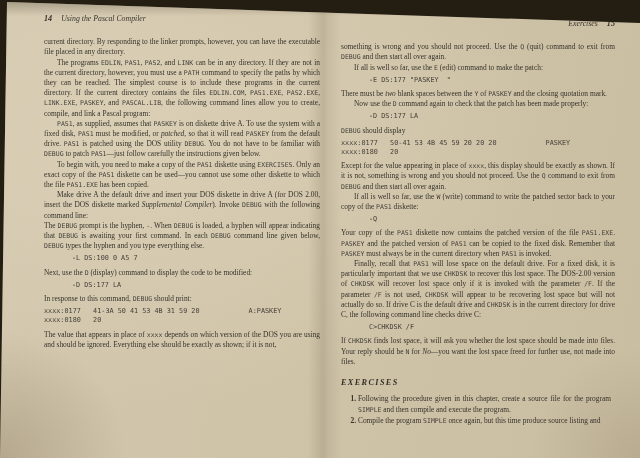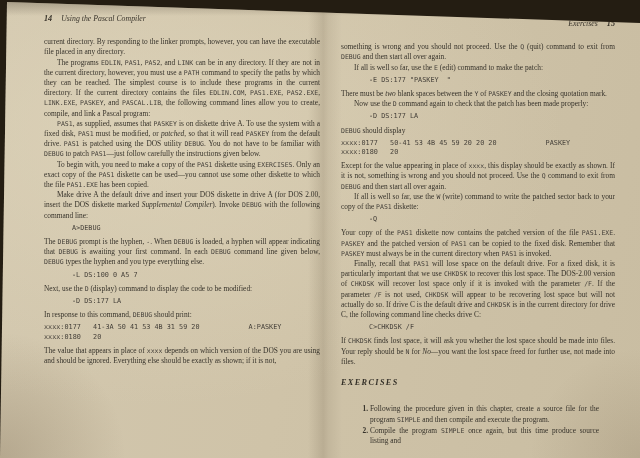--- a/index.html
+++ b/index.html
@@ -47,41 +47,40 @@
     font-family:"DejaVu Sans Mono", monospace;
     font-size:6.8px; line-height:9.2px;
     margin:3px 0 4px 0; color:#46413a;
     white-space:pre;
   }
   .codeblock.indent { margin-left:28px; }
   .section-heading {
     font-style:italic; font-weight:bold; font-size:8.2px;
     letter-spacing:1.4px; margin:11px 0 6px 0; color:#332f27;
   }
-  .exercise-list { margin:16px; padding-left:13px; }
+  .exercise-list { margin:4px; padding-left:13px; }
   .exercise-list li { text-align:justify; margin:0 0 1px 0; }
   .exercise-list li::marker { font-weight:bold; }
 </style>
 </head>
 <body>
 
 <div class="paper">
   <div class="gutter"></div>
 
   <div class="page page-left">
     <div class="page-header">
       <span class="pgnum">14</span><span class="gap"></span><span>Using the Pascal Compiler</span>
     </div>
     <div id="left-body">
         <p class="para">current directory. By responding to the linker prompts, however, you can have the executable file placed in any directory.</p>
         <p class="para indent">The programs <span class="tt">EDLIN</span>, <span class="tt">PAS1</span>, <span class="tt">PAS2</span>, and <span class="tt">LINK</span> can be in any directory. If they are not in the current directory, however, you must use a <span class="tt">PATH</span> command to specify the paths by which they can be reached. The simplest course is to include these programs in the current directory. If the current directory contains the files <span class="tt">EDLIN.COM</span>, <span class="tt">PAS1.EXE</span>, <span class="tt">PAS2.EXE</span>, <span class="tt">LINK.EXE</span>, <span class="tt">PASKEY</span>, and <span class="tt">PASCAL.LIB</span>, the following command lines allow you to create, compile, and link a Pascal program:</p>
         <p class="para indent"><span class="tt">PAS1</span>, as supplied, assumes that <span class="tt">PASKEY</span> is on diskette drive A. To use the system with a fixed disk, <span class="tt">PAS1</span> must be modified, or <em>patched</em>, so that it will read <span class="tt">PASKEY</span> from the default drive. <span class="tt">PAS1</span> is patched using the DOS utility <span class="tt">DEBUG</span>. You do not have to be familiar with <span class="tt">DEBUG</span> to patch <span class="tt">PAS1</span>—just follow carefully the instructions given below.</p>
         <p class="para indent">To begin with, you need to make a copy of the <span class="tt">PAS1</span> diskette using <span class="tt">EXERCISES</span>. Only an exact copy of the <span class="tt">PAS1</span> diskette can be used—you cannot use some other diskette to which the file <span class="tt">PAS1.EXE</span> has been copied.</p>
         <p class="para indent">Make drive A the default drive and insert your DOS diskette in drive A (for DOS 2.00, insert the DOS diskette marked <em>Supplemental Compiler</em>). Invoke <span class="tt">DEBUG</span> with the following command line:</p>
-        <pre class="codeblock indent">A&gt;DEBUG</pre>
         <p class="para">The <span class="tt">DEBUG</span> prompt is the hyphen, <span class="tt">-</span>. When <span class="tt">DEBUG</span> is loaded, a hyphen will appear indicating that <span class="tt">DEBUG</span> is awaiting your first command. In each <span class="tt">DEBUG</span> command line given below, <span class="tt">DEBUG</span> types the hyphen and you type everything else.</p>
         <pre class="codeblock indent">-L DS:100 0 A5 7</pre>
         <p class="para">Next, use the <span class="tt">D</span> (display) command to display the code to be modified:</p>
         <pre class="codeblock indent">-D DS:177 LA</pre>
         <p class="para">In response to this command, <span class="tt">DEBUG</span> should print:</p>
         <pre class="codeblock">xxxx:0177   41-3A 50 41 53 4B 31 59 20            A:PASKEY
 xxxx:0180   20</pre>
         <p class="para">The value that appears in place of <span class="tt">xxxx</span> depends on which version of the DOS you are using and should be ignored. Everything else should be exactly as shown; if it is not,</p>
       </div>
   </div>

